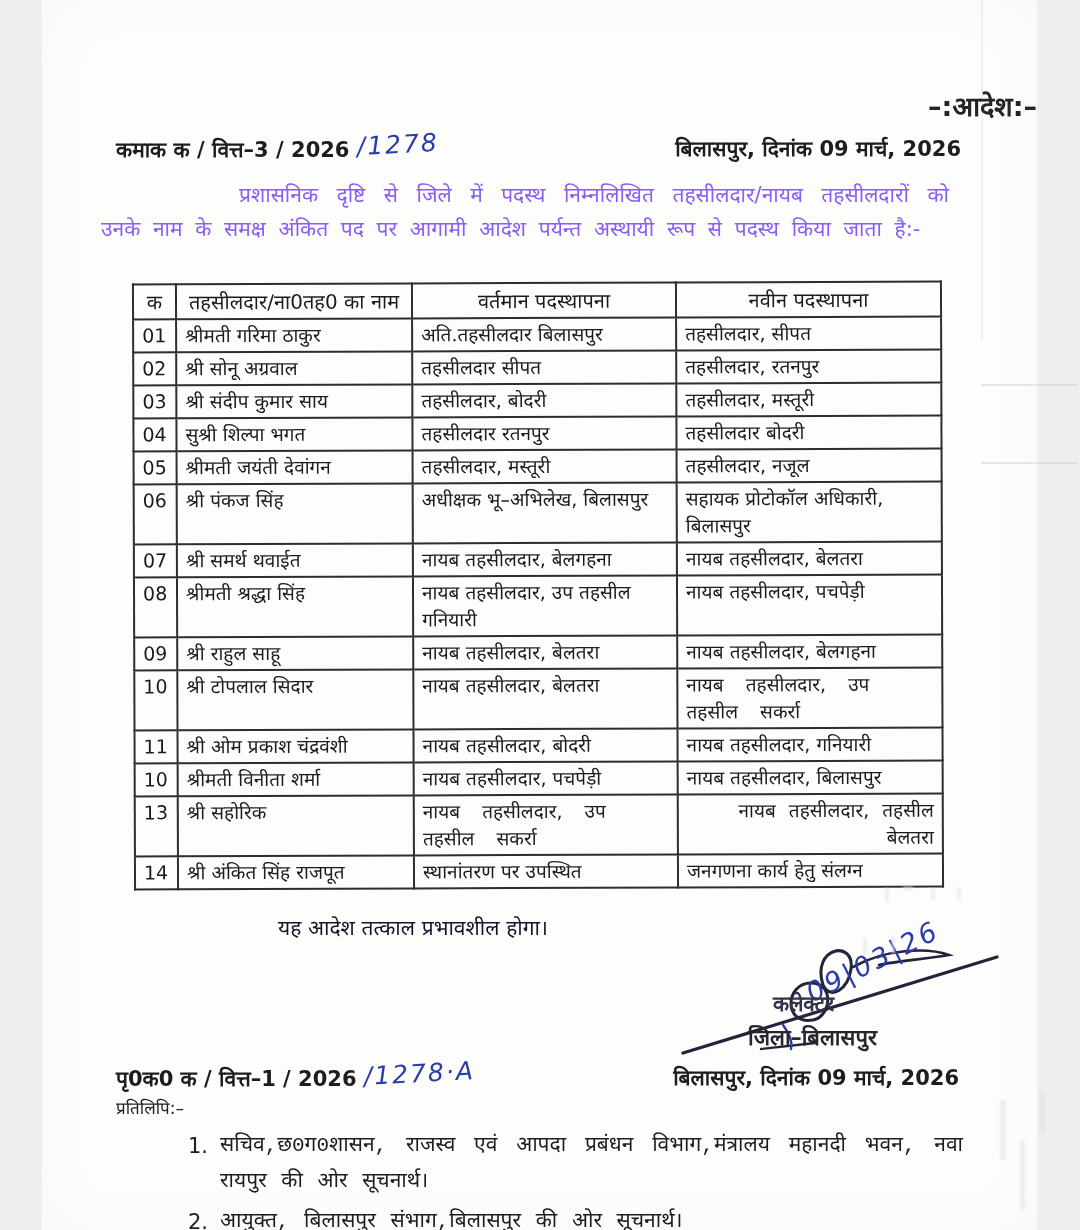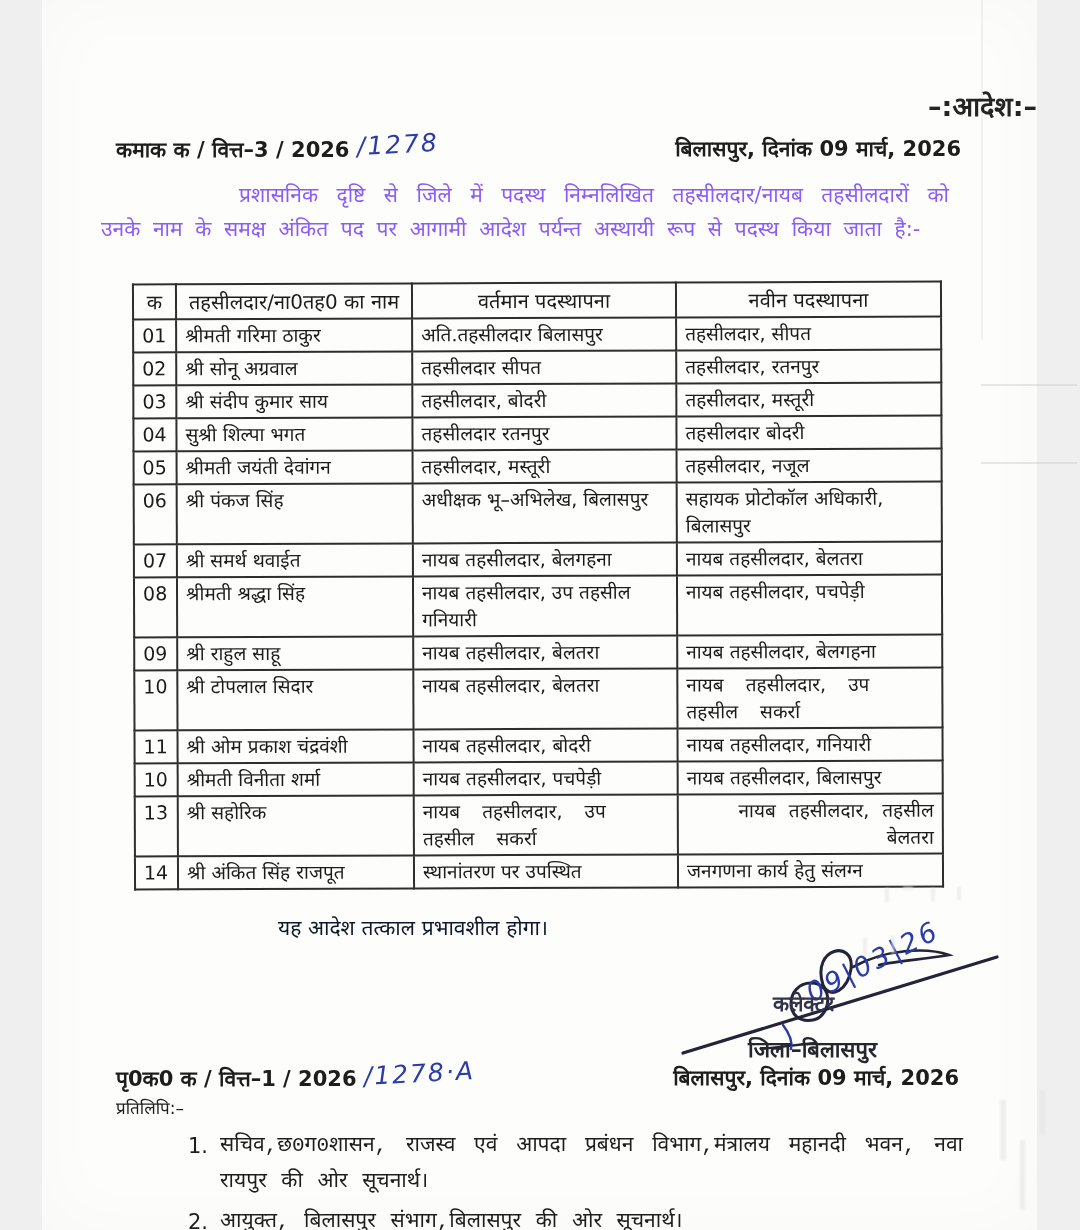--- a/index.html
+++ b/index.html
@@ -74,21 +74,21 @@
   
   .effective-line{
     position:absolute;top:913px;left:233px;font-size:21px;color:#0f172a;
   }
   .sig-block{position:absolute;left:620px;top:925px;width:370px;height:160px;}
   .sig-svg{position:absolute;left:0;top:0;}
   .designation{
     position:absolute;left:108px;top:64px;font-size:21px;font-weight:bold;color:#33334a;
   }
   .district-line{
-    position:absolute;left:83px;top:108px;font-size:22px;font-weight:bold;color:#26262e;
+    position:absolute;left:83px;top:96px;font-size:22px;font-weight:bold;color:#26262e;
   }
   .sig-date{
     position:absolute;left:150px;top:52px;
     color:var(--blue);font-size:27px;font-style:italic;letter-spacing:3px;
     transform:rotate(-27deg);transform-origin:left bottom;white-space:nowrap;
   }
   
   .endorse-row{
     position:absolute;top:1063px;left:71px;width:843px;
     display:flex;justify-content:space-between;align-items:flex-start;

